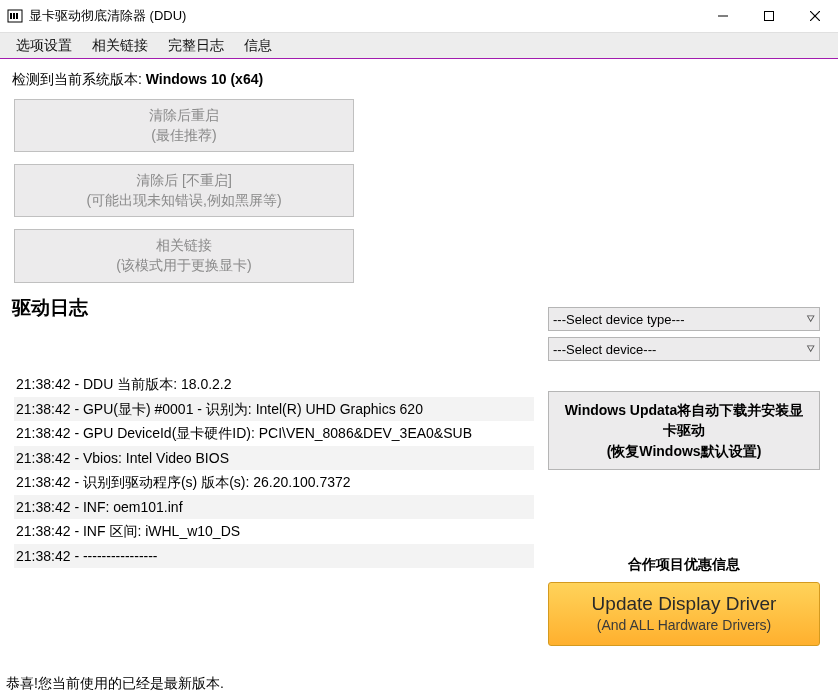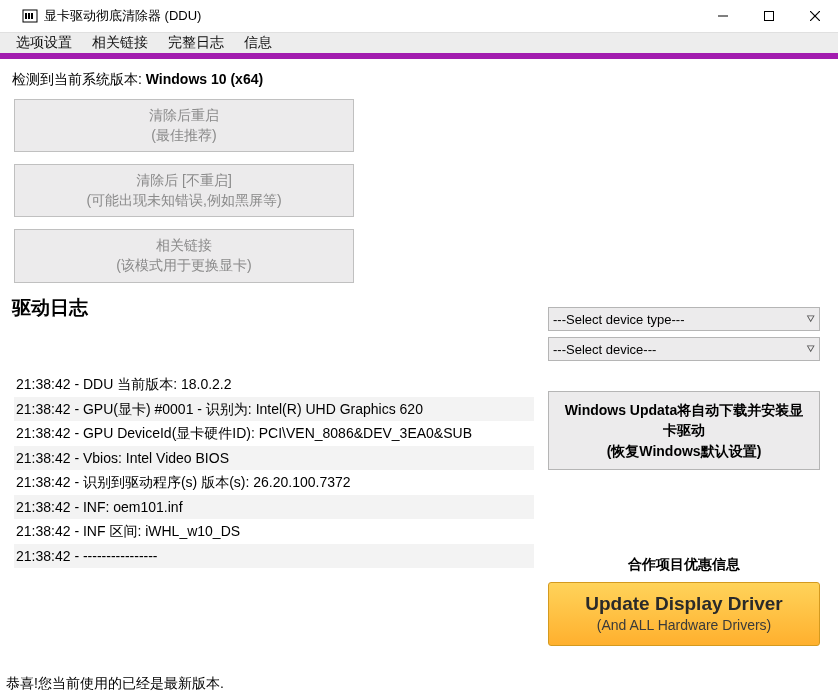--- a/index.html
+++ b/index.html
@@ -9,21 +9,21 @@
     font-family: "Microsoft YaHei", "Segoe UI", Arial, sans-serif;
     font-size: 13px;
     color: #000;
     background: #fff;
     overflow: hidden;
   }
   .titlebar {
     height: 32px;
     display: flex;
     align-items: center;
-    padding-left: 22px;
+    padding-left: 7px;
     background: #fff;
   }
   .titlebar .app-icon {
     width: 16px; height: 16px;
     margin-right: 6px;
     display: flex; align-items: center; justify-content: center;
   }
   .titlebar .app-title { font-size: 13px; }
   .win-controls {
     margin-left: auto;
@@ -34,21 +34,21 @@
     width: 46px; height: 32px;
     border: none; background: transparent;
     font-size: 13px; line-height: 1;
     display: flex; align-items: center; justify-content: center;
     cursor: pointer;
   }
   .menubar {
     height: 27px;
     background: #ededed;
     border-top: 1px solid #e0e0e0;
-    border-bottom: 6px solid #a21caf;
+    border-bottom: 1px solid #a21caf;
     display: flex;
     align-items: center;
     padding: 0 6px;
     font-size: 14px;
   }
   .menubar .menu-item {
     padding: 3px 10px;
     color: #111;
     cursor: pointer;
   }
@@ -144,21 +144,21 @@
     width: 100%;
     padding: 10px 4px 12px 4px;
     text-align: center;
     background: linear-gradient(#ffd35a, #ffb02e);
     border: 1px solid #d49a1f;
     border-radius: 3px;
     cursor: pointer;
   }
   .update-driver-btn .line1 {
     font-size: 19px;
-    font-weight: bold;
+    font-weight: normal;
     color: #2a2a2a;
   }
   .update-driver-btn .line2 {
     font-size: 14px;
     color: #3a3a3a;
     margin-top: 2px;
   }
   .status-bar {
     position: absolute;
     left: 0; bottom: 0;

